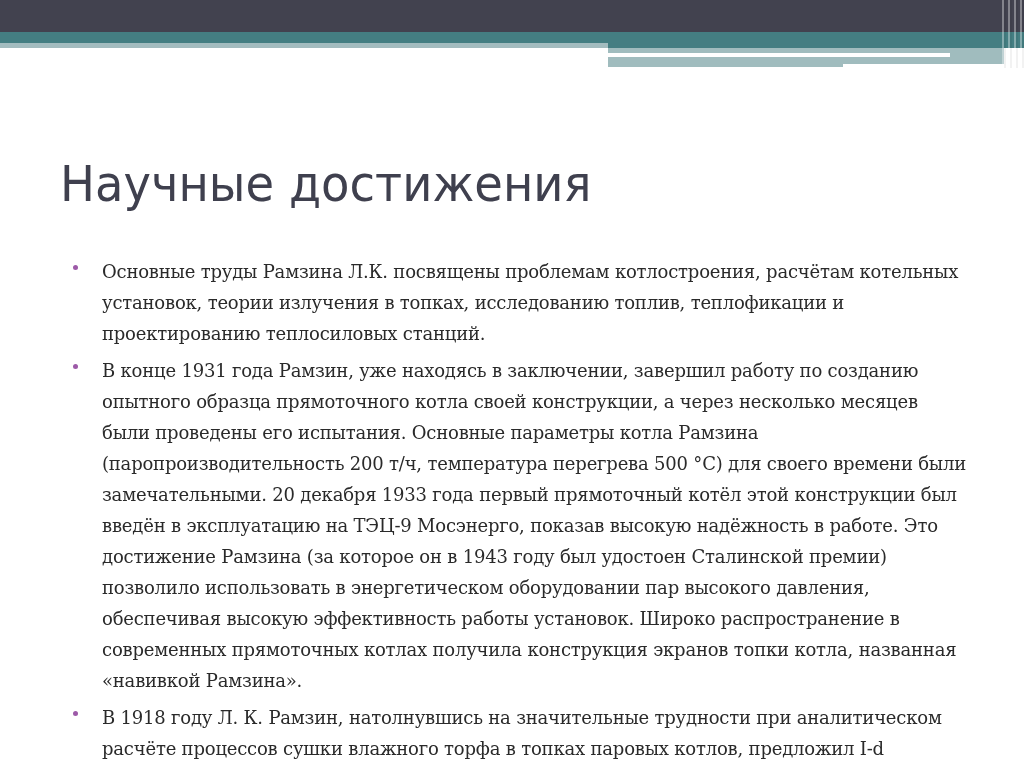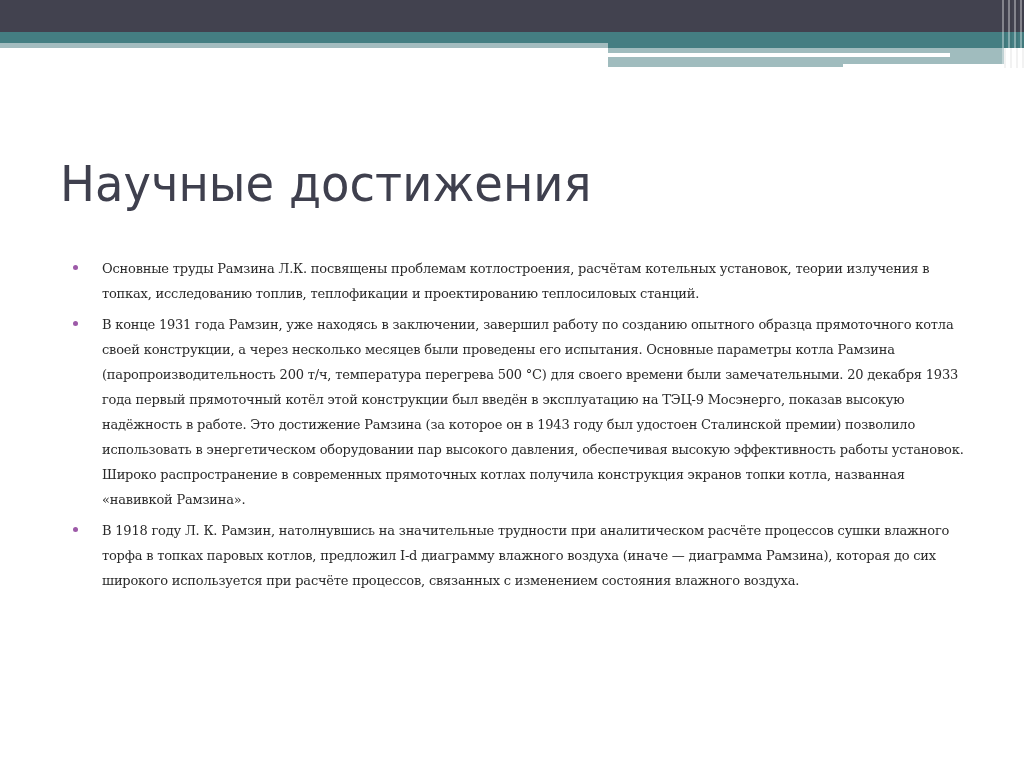--- a/index.html
+++ b/index.html
@@ -28,21 +28,21 @@
       font-size: 50px; color: #3f404e; letter-spacing: 0px;
       margin: 0; font-weight: normal; line-height: 68px;
       transform: scaleX(0.93); transform-origin: left center;
     }
     .content {
       position: absolute; left: 70px; top: 256px; width: 900px;
       margin: 0; padding: 0; list-style: none;
     }
     .content li {
       position: relative; padding-left: 32px;
-      font-size: 13px; line-height: 25px; color: #2a2a2a;
+      font-size: 18px; line-height: 31px; color: #2a2a2a;
       margin-bottom: 6px;
       letter-spacing: -0.2px;
     }
     .bullet {
       position: absolute; left: 3px; top: 9px;
       width: 5px; height: 5px; border-radius: 50%;
       background: #9d5aa8;
     }
   </style>
 </head>

